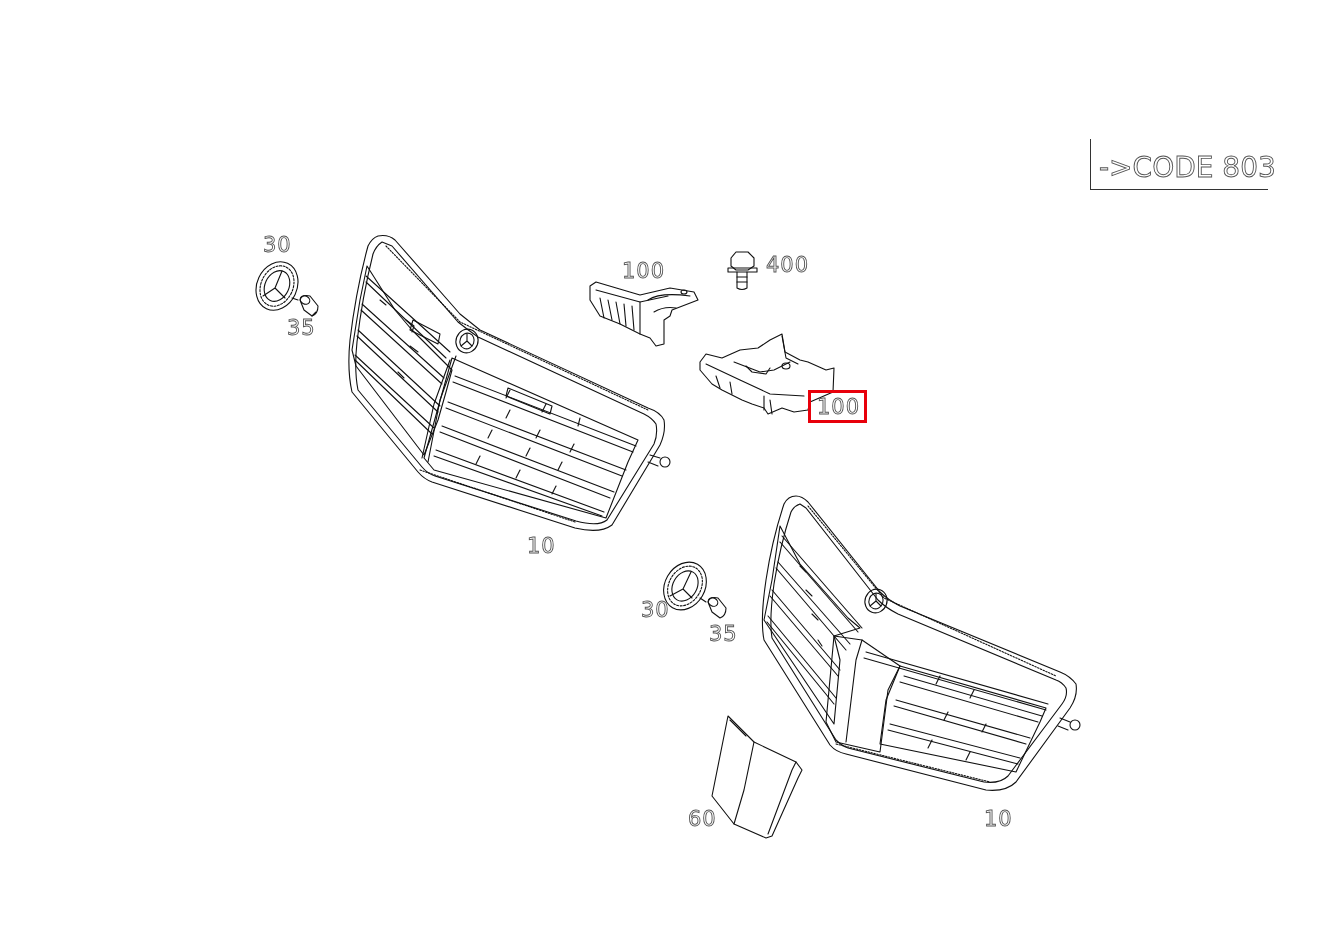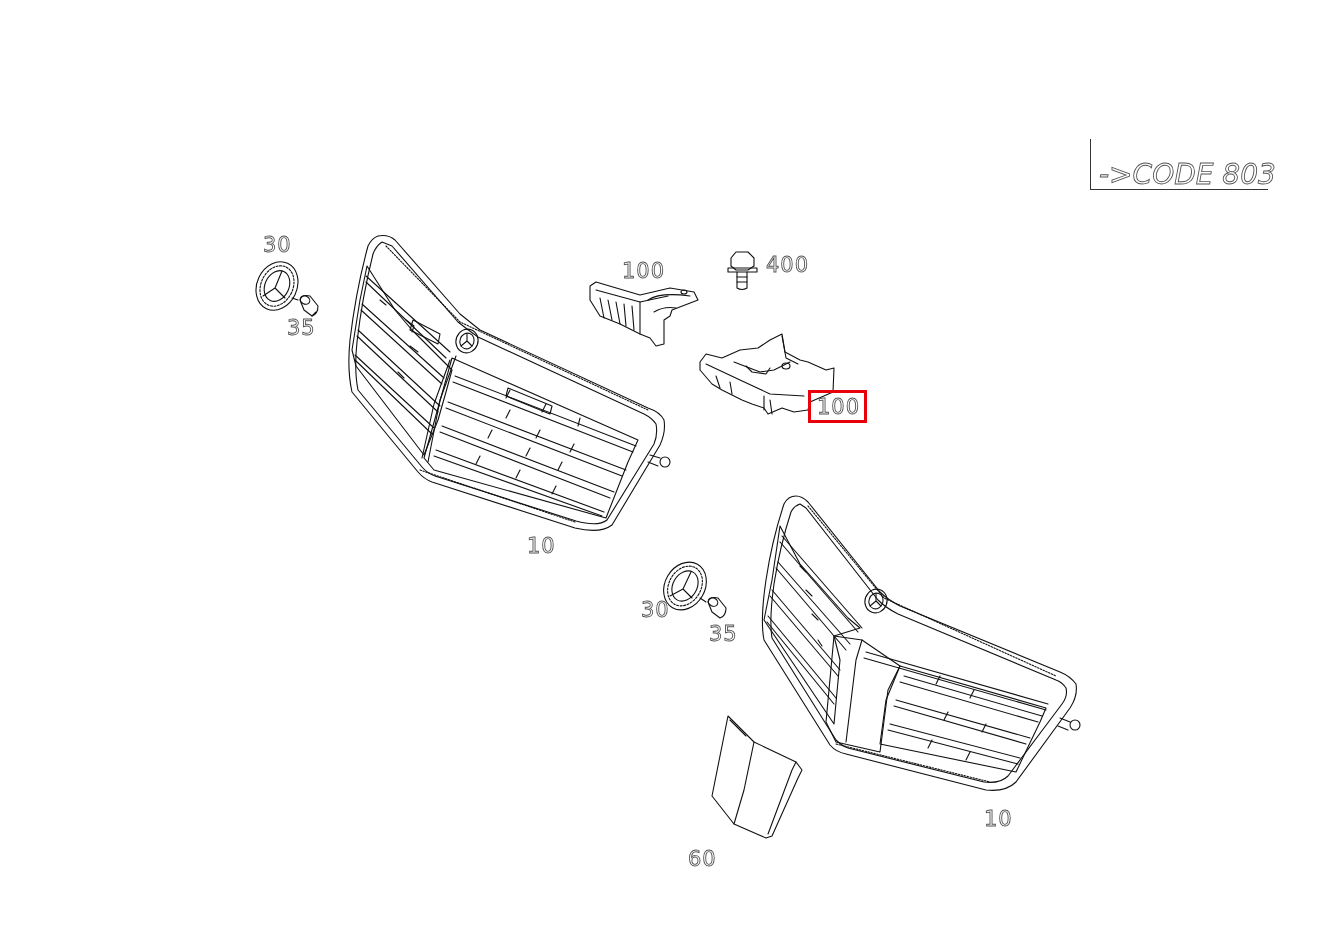--- a/index.html
+++ b/index.html
@@ -23,28 +23,27 @@
   }
   .code-box {
     position: absolute;
     left: 1090px; top: 139px;
     width: 177px; height: 50px;
     border-left: 1px solid #333;
     border-bottom: 1px solid #333;
   }
   .code-text {
     position: absolute;
-    left: 8px; top: 19px;
+    left: 8px; top: 12px;
     font-family: "DejaVu Sans", sans-serif;
     font-size: 28px;
     color: #ffffff;
     -webkit-text-stroke: 0.9px #555555;
     white-space: nowrap;
     letter-spacing: 0px;
-    font-style: italic;
   }
   svg path, svg line, svg polyline, svg polygon, svg ellipse, svg circle, svg rect { vector-effect: non-scaling-stroke; }
   .part { cursor: pointer; }
 </style>
 </head>
 <body>
 
 <div id="canvas">
 <svg width="1326" height="938" viewBox="0 0 1326 938" xmlns="http://www.w3.org/2000/svg">
   <g fill="none" stroke="#111" stroke-width="1.1" stroke-linejoin="round" stroke-linecap="round">
@@ -232,14 +231,14 @@
 </div>
 
 <div class="label" style="left:263px; top:234px;">30</div>
 <div class="label" style="left:287px; top:317px;">35</div>
 <div class="label" style="left:622px; top:260px;">100</div>
 <div class="label" style="left:766px; top:254px;">400</div>
 <div class="label highlighted" style="left:812px; top:394px;">100</div>
 <div class="label" style="left:527px; top:535px;">10</div>
 <div class="label" style="left:641px; top:599px;">30</div>
 <div class="label" style="left:709px; top:623px;">35</div>
-<div class="label" style="left:688px; top:848px;">60</div>
+<div class="label" style="left:688px; top:808px;">60</div>
 <div class="label" style="left:984px; top:808px;">10</div>
 
 </body></html>

